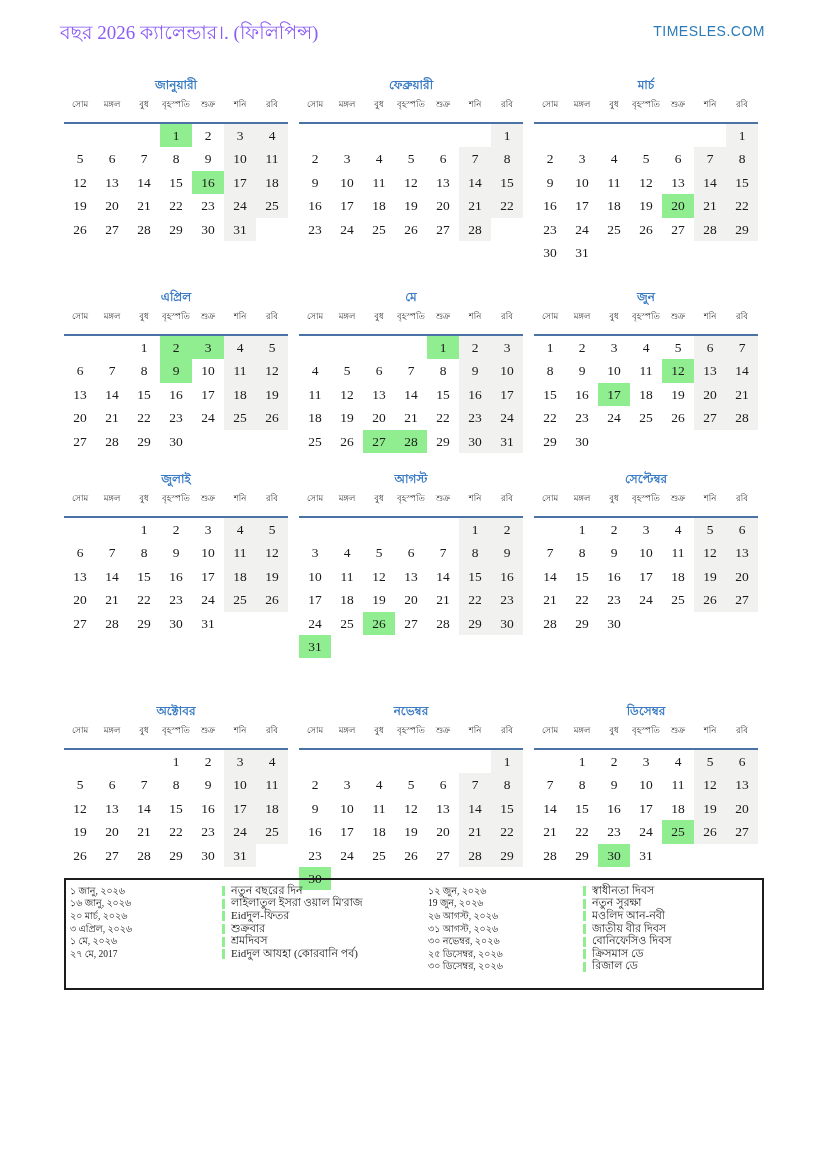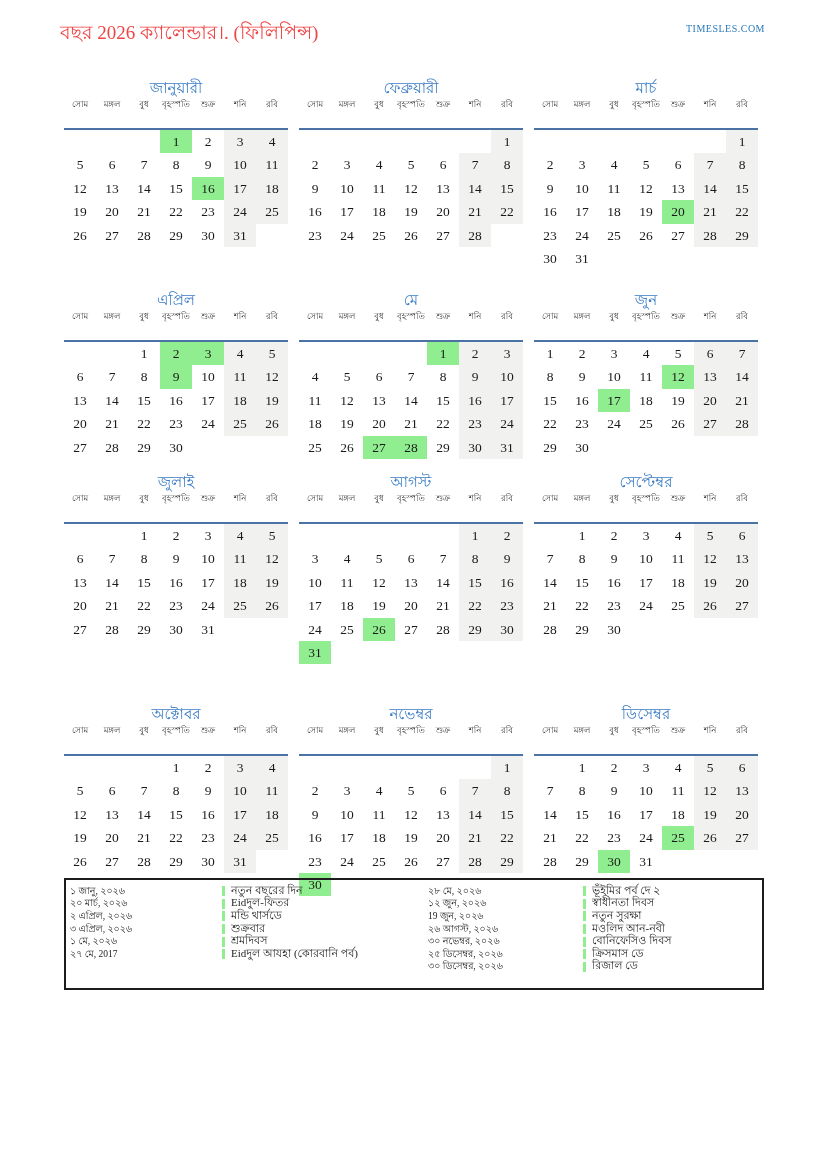--- a/index.html
+++ b/index.html
@@ -4,42 +4,42 @@
 <style>
   * { margin:0; padding:0; box-sizing:border-box; }
   html,body { background:#ffffff; }
   body {
     width:827px; height:1169px; position:relative;
     font-family:"Liberation Serif", serif;
     color:#1a1a1a;
   }
   .header-title {
     position:absolute; left:60px; top:18px;
-    font-size:19px; color:#ef4444;
+    font-size:19px; color:#8b5cf6;
   }
   .site-link {
     position:absolute; right:62px; top:23px;
-    font-size:10px; letter-spacing:0.5px;
+    font-size:14px; letter-spacing:0.5px;
     color:var(--link-blue,#2b7bb9); text-decoration:none;
-    font-family:Liberation Serif, serif;
+    font-family:Liberation Sans, sans-serif;
   }
   .month-row {
     position:absolute; left:64px;
     display:flex; gap:11px;
   }
   .month-row.r0 { top:70px; }
   .month-row.r1 { top:282px;justify-content:space-between; }
   .month-row.r2 { top:464px; }
   .month-row.r3 { top:696px; }
   .month { width:224px; }
   .month-title {
     text-align:center; color:var(--accent-blue,#3b7cc4);
-    font-size:15px; height:16px; margin-top:6px; margin-bottom:6px;
-  }
-  .weekdays { display:flex; border-bottom:2px solid var(--line-blue,#4a72a4); padding-bottom:16px; }
+    font-size:12px; height:16px; margin-top:6px; margin-bottom:6px;font-weight:bold;
+  }
+  .weekdays { display:flex; border-bottom:2px solid var(--line-blue,#4a72a4); padding-bottom:10px; }
   .weekday {
     width:32px; text-align:center; font-size:8.5px; color:#3a3a3a;
   }
   .days {
     display:grid; grid-template-columns:repeat(7,32px); grid-auto-rows:23.4px;
   }
   .day {
     text-align:center; line-height:23.4px; font-size:13.5px; color:#1a1a1a;
   }
   .day.weekend { background:var(--weekend-gray,#f1f1ef); }
@@ -689,65 +689,65 @@
   </div>
 
 <div class="legend">
   <div class="legend-col left">
       <div class="legend-row">
         <span class="legend-date">১ জানু, ২০২৬</span>
         <span class="legend-bar"></span>
         <span class="legend-name">নতুন বছরের দিন</span>
       </div>
       <div class="legend-row">
+        <span class="legend-date">১৬ জানু, ২০২৬</span>
+        <span class="legend-bar"></span>
+        <span class="legend-name">লাইলাতুল ইসরা ওয়াল মি'রাজ</span>
+      </div>
+      <div class="legend-row">
         <span class="legend-date">২০ মার্চ, ২০২৬</span>
         <span class="legend-bar"></span>
         <span class="legend-name">Eidদুল-ফিতর</span>
-      </div>
-      <div class="legend-row">
-        <span class="legend-date">২ এপ্রিল, ২০২৬</span>
-        <span class="legend-bar"></span>
-        <span class="legend-name">মন্ডি থার্সডে</span>
       </div>
       <div class="legend-row">
         <span class="legend-date">৩ এপ্রিল, ২০২৬</span>
         <span class="legend-bar"></span>
         <span class="legend-name">শুক্রবার</span>
       </div>
       <div class="legend-row">
         <span class="legend-date">১ মে, ২০২৬</span>
         <span class="legend-bar"></span>
         <span class="legend-name">শ্রমদিবস</span>
       </div>
       <div class="legend-row">
         <span class="legend-date">২৭ মে, 2017</span>
         <span class="legend-bar"></span>
         <span class="legend-name">Eidদুল আযহা (কোরবানি পর্ব)</span>
       </div>
     </div>
   <div class="legend-col right">
       <div class="legend-row">
-        <span class="legend-date">২৮ মে, ২০২৬</span>
-        <span class="legend-bar"></span>
-        <span class="legend-name">ভূঁইমির পর্ব দে ২</span>
-      </div>
-      <div class="legend-row">
         <span class="legend-date">১২ জুন, ২০২৬</span>
         <span class="legend-bar"></span>
         <span class="legend-name">স্বাধীনতা দিবস</span>
       </div>
       <div class="legend-row">
         <span class="legend-date">19 জুন, ২০২৬</span>
         <span class="legend-bar"></span>
         <span class="legend-name">নতুন সুরক্ষা</span>
       </div>
       <div class="legend-row">
         <span class="legend-date">২৬ আগস্ট, ২০২৬</span>
         <span class="legend-bar"></span>
         <span class="legend-name">মওলিদ আন-নবী</span>
+      </div>
+      <div class="legend-row">
+        <span class="legend-date">৩১ আগস্ট, ২০২৬</span>
+        <span class="legend-bar"></span>
+        <span class="legend-name">জাতীয় বীর দিবস</span>
       </div>
       <div class="legend-row">
         <span class="legend-date">৩০ নভেম্বর, ২০২৬</span>
         <span class="legend-bar"></span>
         <span class="legend-name">বোনিফেসিও দিবস</span>
       </div>
       <div class="legend-row">
         <span class="legend-date">২৫ ডিসেম্বর, ২০২৬</span>
         <span class="legend-bar"></span>
         <span class="legend-name">ক্রিসমাস ডে</span>

